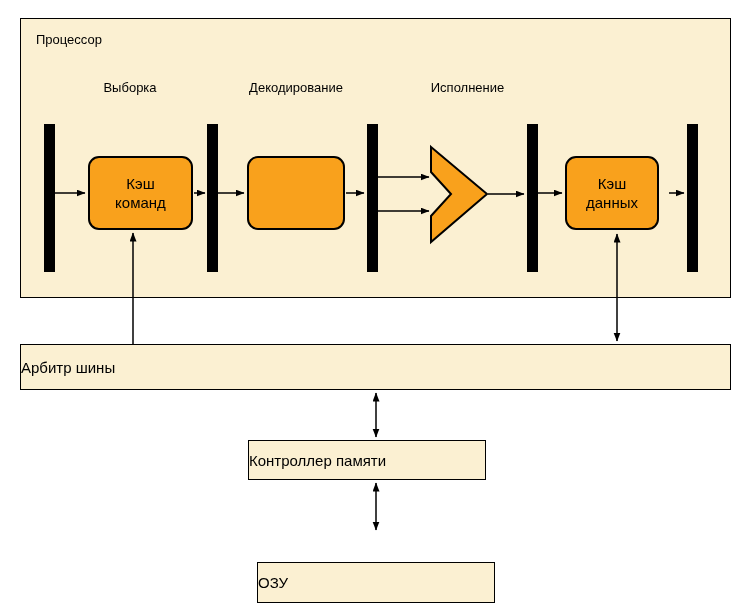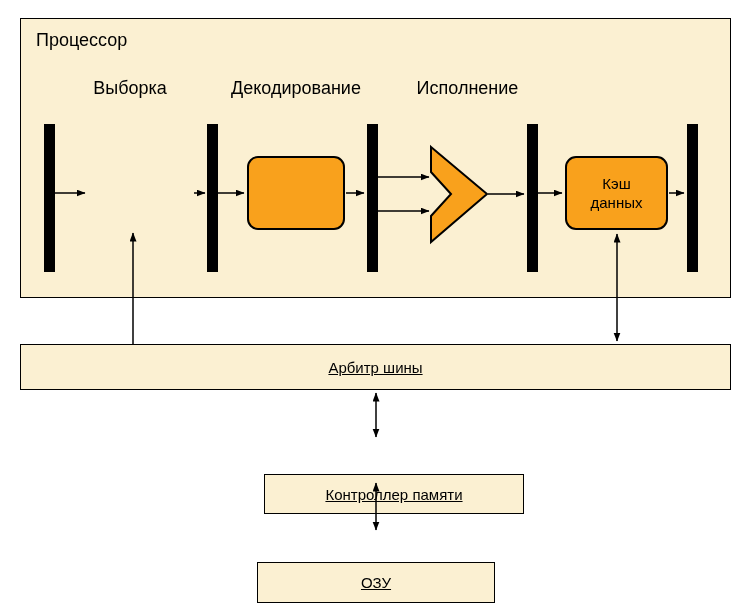--- a/index.html
+++ b/index.html
@@ -15,21 +15,21 @@
   }
 
   .panel {
     position: absolute;
     background: var(--panel-fill, #FBF0D2);
     border: 1px solid var(--line, #000);
   }
 
   .label {
     position: absolute;
-    font-size: 18px;
+    font-size: 13px;
     line-height: 20px;
     text-align: center;
     white-space: normal;
   }
 
   .orange-block {
     position: absolute;
     background: var(--block-fill, #F9A11C);
     border: 2px solid var(--line, #000);
     border-radius: 11px;
@@ -45,23 +45,22 @@
   .bar {
     position: absolute;
     width: 11px;
     height: 148px;
     background: var(--line, #000);
   }
 
   .flex-center {
     display: flex;
     align-items: center;
-    justify-content: center;
+    justify-content: flex-start;
     font-size: 15px;
-    text-decoration: underline;
   }
 
   svg.overlay {
     position: absolute;
     left: 0; top: 0;
     width: 753px; height: 606px;
     pointer-events: none;
   }
 </style>
 </head>
@@ -76,32 +75,35 @@
   <div class="label" style="left:222px; top:78px; width:148px;">Декодирование</div>
   <div class="label" style="left:70px; top:78px; width:120px;">Выборка</div>
   <div class="label" style="left:405px; top:78px; width:125px;">Исполнение</div>
 
   <div class="bar" style="left:44px;  top:124px;"></div>
   <div class="bar" style="left:207px; top:124px;"></div>
   <div class="bar" style="left:367px; top:124px;"></div>
   <div class="bar" style="left:527px; top:124px;"></div>
   <div class="bar" style="left:687px; top:124px;"></div>
 
+  <div class="orange-block" style="left:88px; top:156px; width:105px; height:74px;">
+    <span class="inner">Кэш команд</span>
+  </div>
 
   <div class="orange-block" style="left:247px; top:156px; width:98px; height:74px;"></div>
 
-  <div class="orange-block" style="left:565px; top:156px; width:103px; height:74px;">
+  <div class="orange-block" style="left:565px; top:156px; width:94px; height:74px;">
     <span class="inner">Кэш данных</span>
   </div>
 
   <div class="panel flex-center" style="left:20px; top:344px; width:711px; height:46px;">
     <span>Арбитр шины</span>
   </div>
 
-  <div class="panel flex-center" style="left:264px; top:440px; width:260px; height:40px;margin-top:34px;">
+  <div class="panel flex-center" style="left:248px; top:440px; width:238px; height:40px;">
     <span>Контроллер памяти</span>
   </div>
 
   <div class="panel flex-center" style="left:257px; top:533px; width:238px; height:41px;margin-top:29px;">
     <span>ОЗУ</span>
   </div>
 
   <svg class="overlay" viewBox="0 0 753 606">
     <defs>
       <marker id="ah" markerWidth="10" markerHeight="8" refX="8.5" refY="3.5" orient="auto-start-reverse" markerUnits="userSpaceOnUse">

